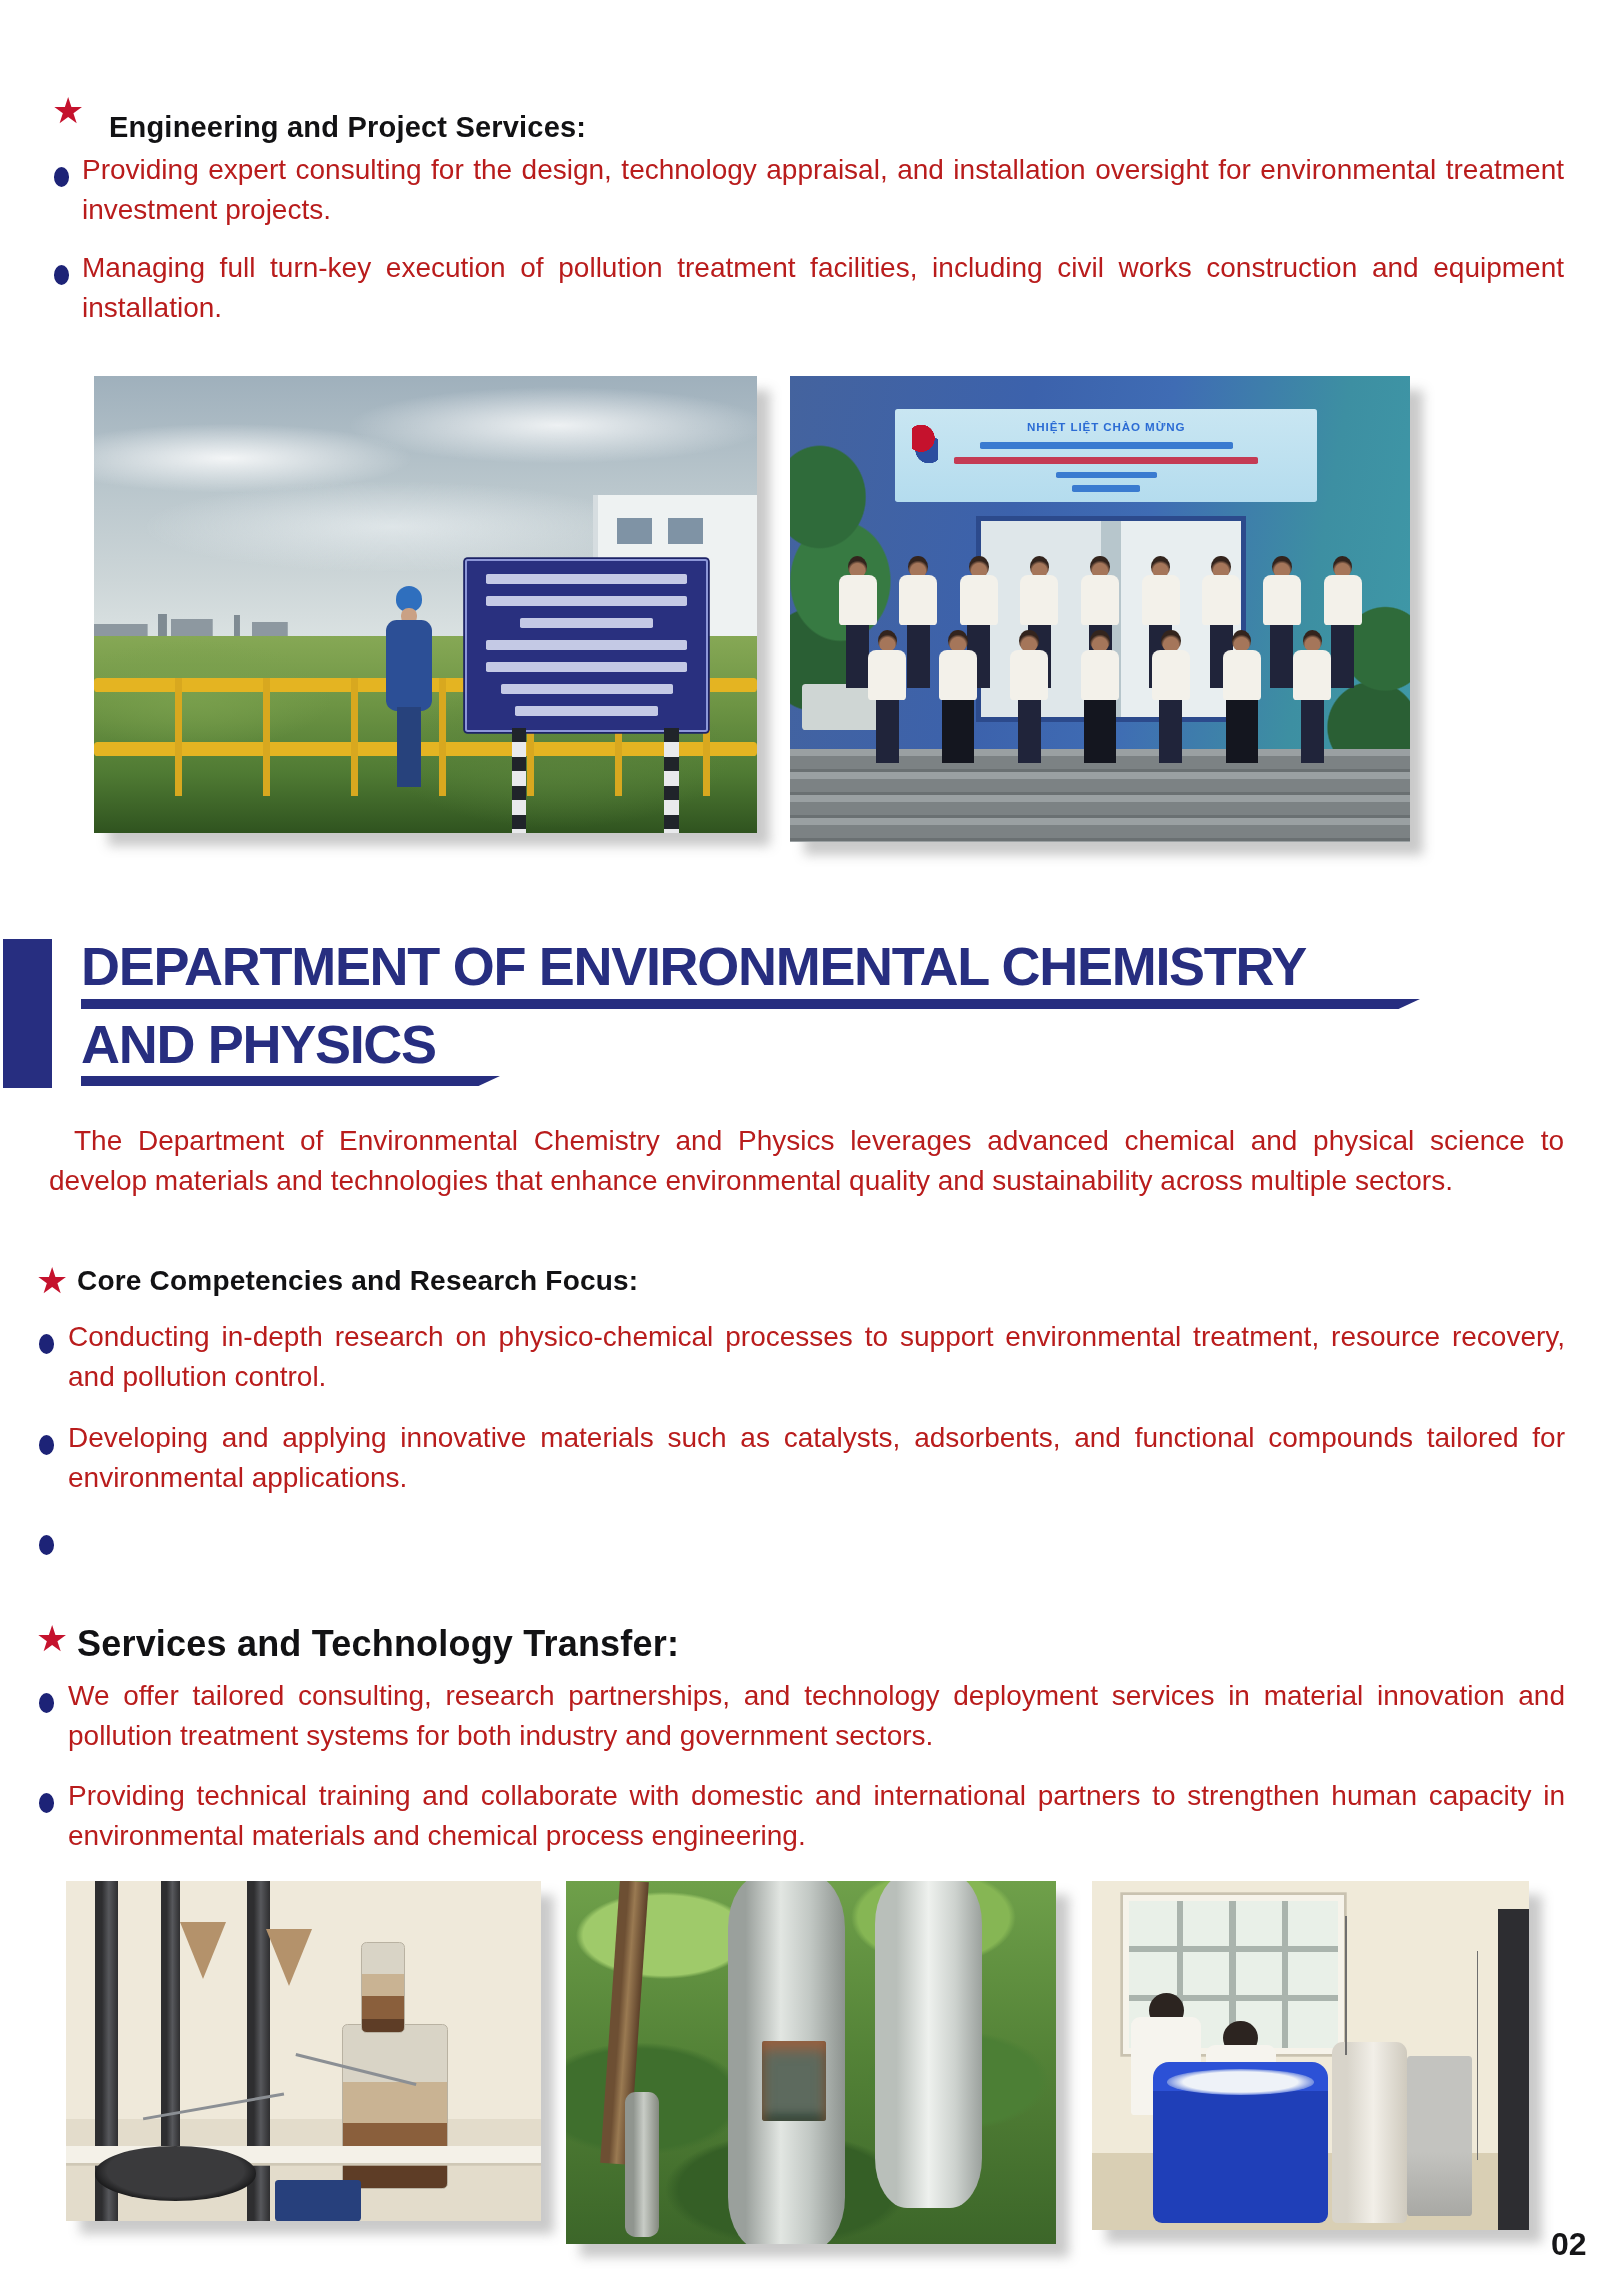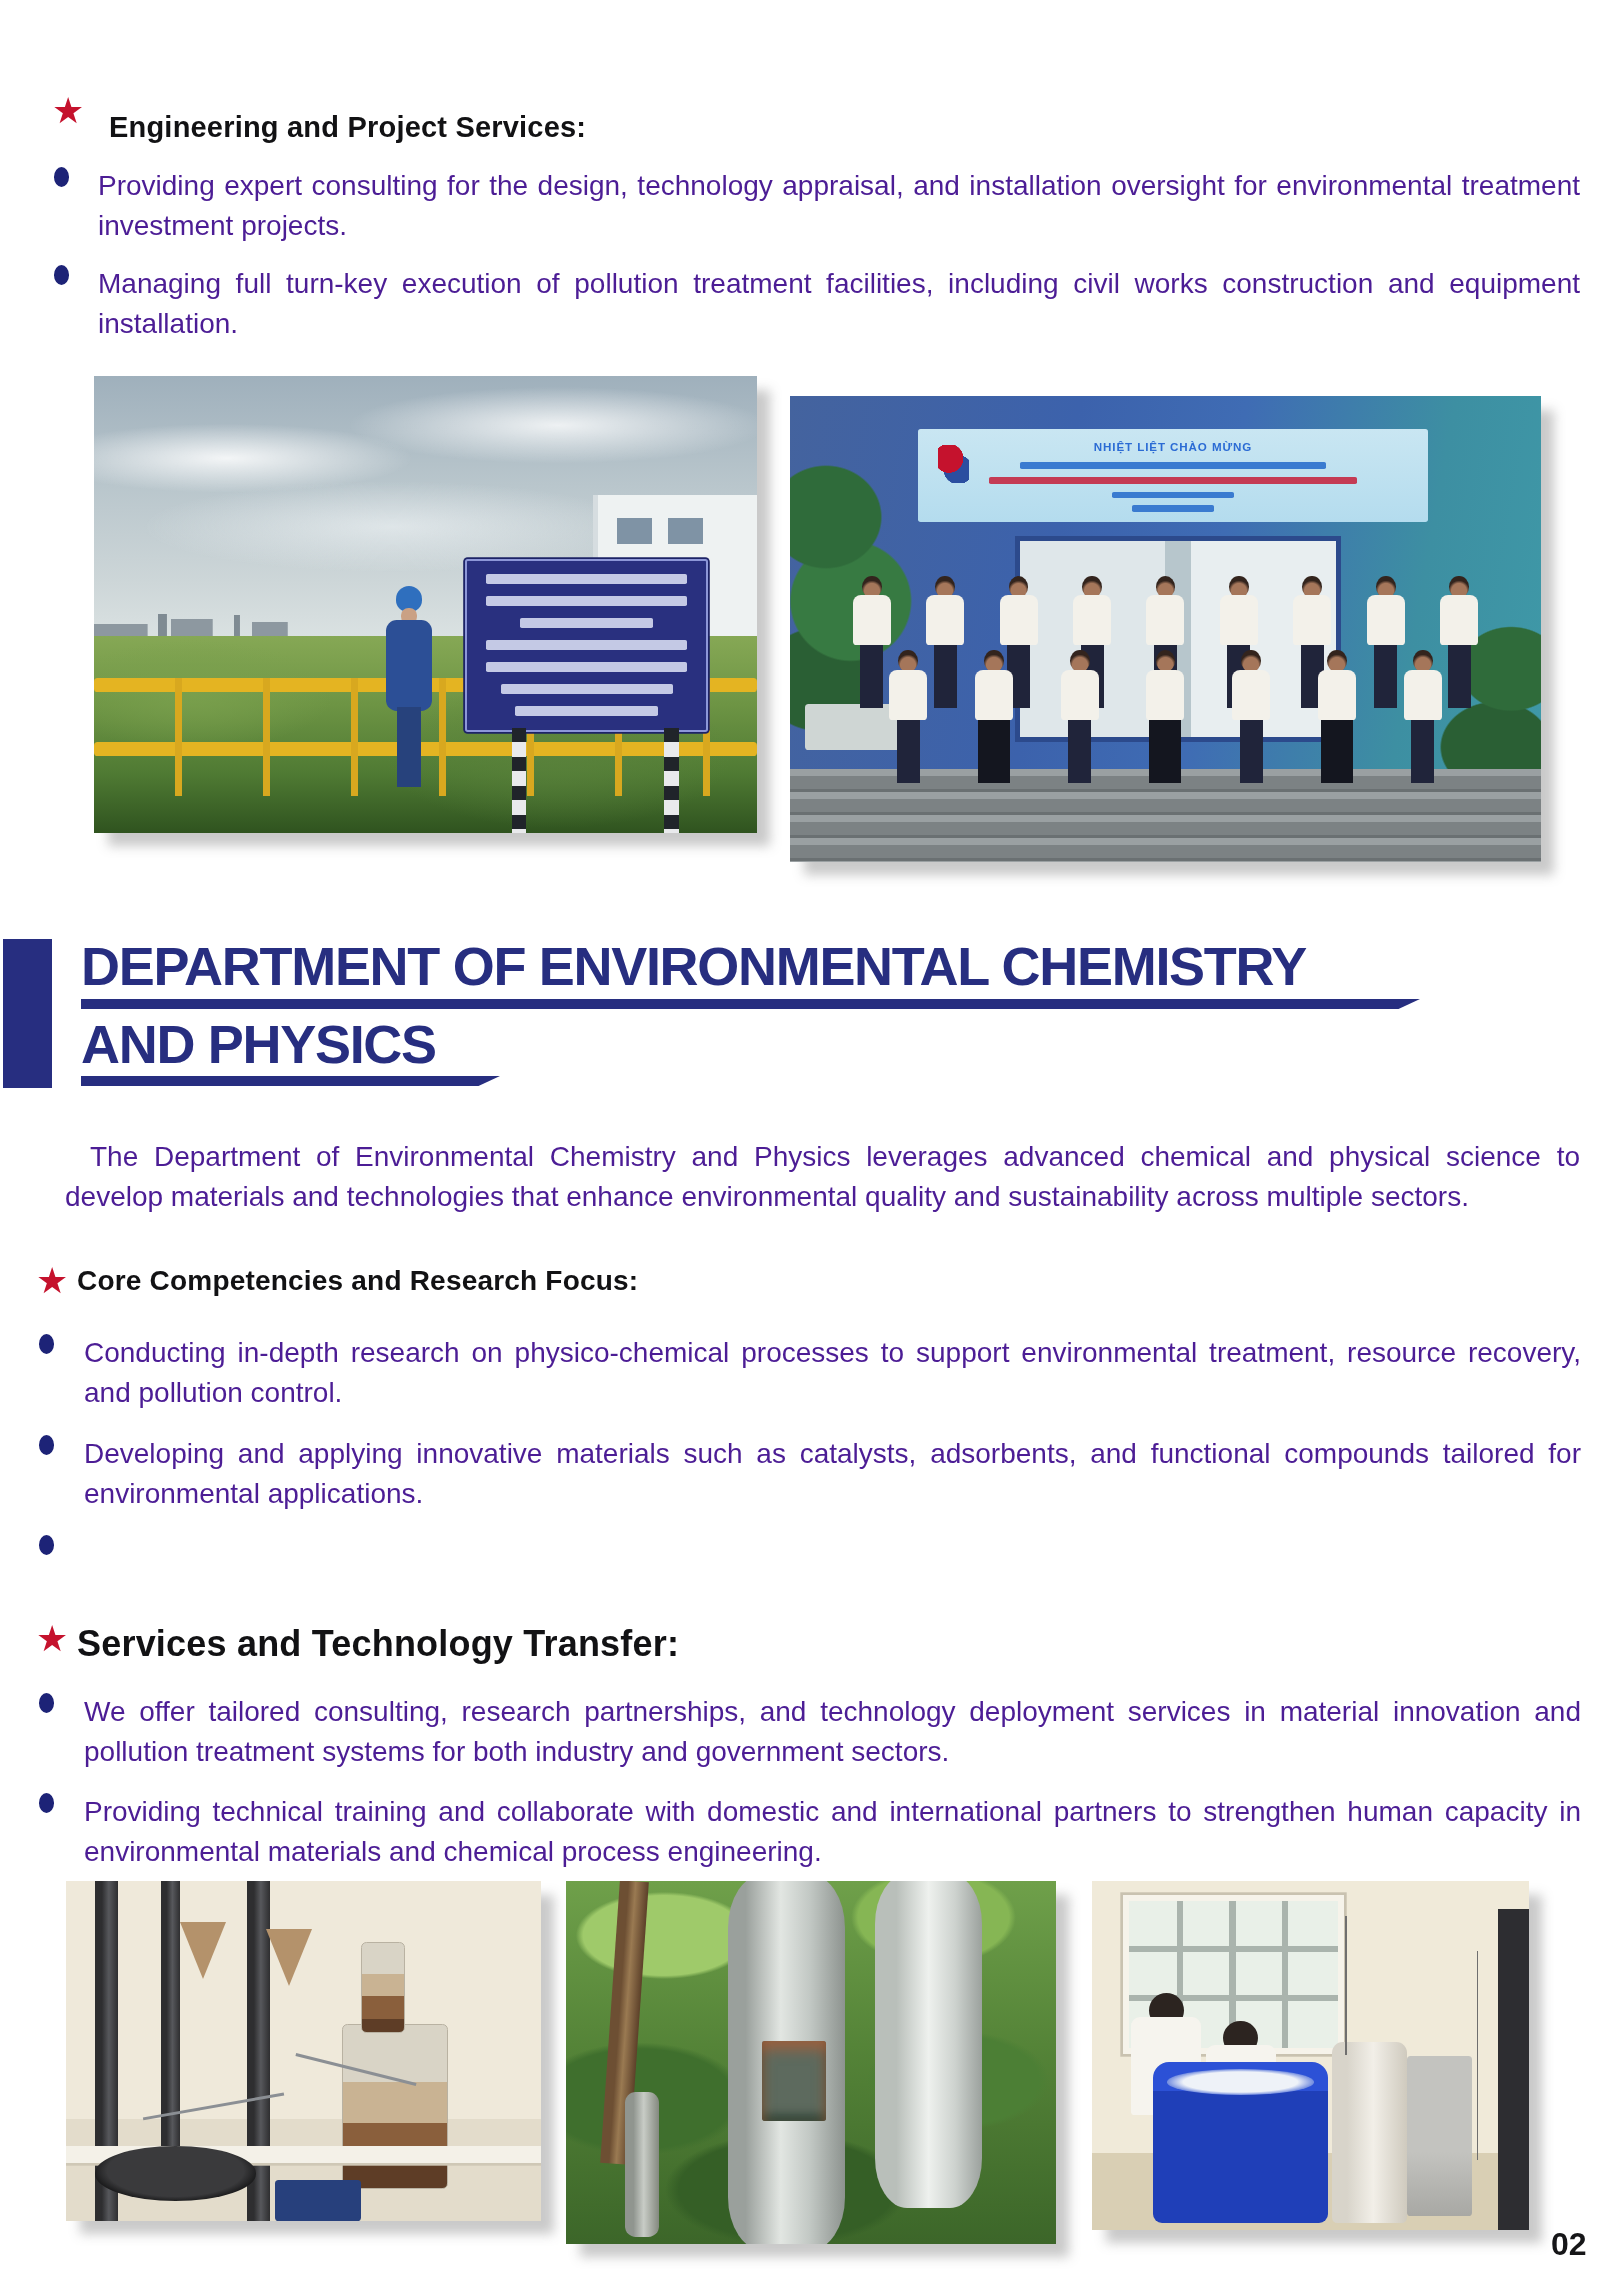--- a/index.html
+++ b/index.html
@@ -22,22 +22,22 @@
     letter-spacing:0.2px;
   }
   .bullet-dot{
     position:absolute;
     width:15px;height:19.7px;border-radius:50%;
     background:#1d2377;
   }
   .body-text{
     position:absolute;
     font-size:28px;line-height:40px;
-    text-align:justify;color:#4c1d95;
-    margin:16px;
+    text-align:justify;color:#b91c1c;
+    margin:0;
   }
   .dept-title{
     position:absolute;
     font-size:54px;line-height:54px;
     font-weight:bold;letter-spacing:-1.3px;
     color:#272e80;white-space:nowrap;
   }
   .title-underline{
     position:absolute;height:9.9px;background:#272e80;
     clip-path:polygon(0 0,100% 0,calc(100% - 21.5px) 100%,0 100%);
@@ -217,21 +217,21 @@
         <i style="top:34%;left:22%;right:22%;"></i>
       <i style="top:47%;"></i>
         <i style="top:60%;"></i>
         <i style="top:73%;left:14%;right:14%;"></i>
       <i style="top:86%;left:20%;right:20%;"></i>
     </div>
     <div class="p1-signpost" style="left:63%;"></div>
     <div class="p1-signpost" style="left:86%;"></div>
   </div>
 
-  <div class="photo" style="left:790px;top:396px;width:751px;height:466px;">
+  <div class="photo" style="left:790px;top:376px;width:620px;height:466px;">
     <div class="p2-wall"></div>
     <div class="p2-banner">
       <div class="logo"></div>
       <div class="l1">NHIỆT LIỆT CHÀO MỪNG</div>
       <i style="left:20%;right:20%;top:36%;background:#3a7bd0;"></i>
       <i style="left:14%;right:14%;top:52%;background:#c5122d;opacity:.8;"></i>
       <i style="left:38%;right:38%;top:68%;background:#3a7bd0;"></i>
       <i style="left:42%;right:42%;top:82%;background:#3a7bd0;"></i>
     </div>
     <div class="p2-door"></div>

